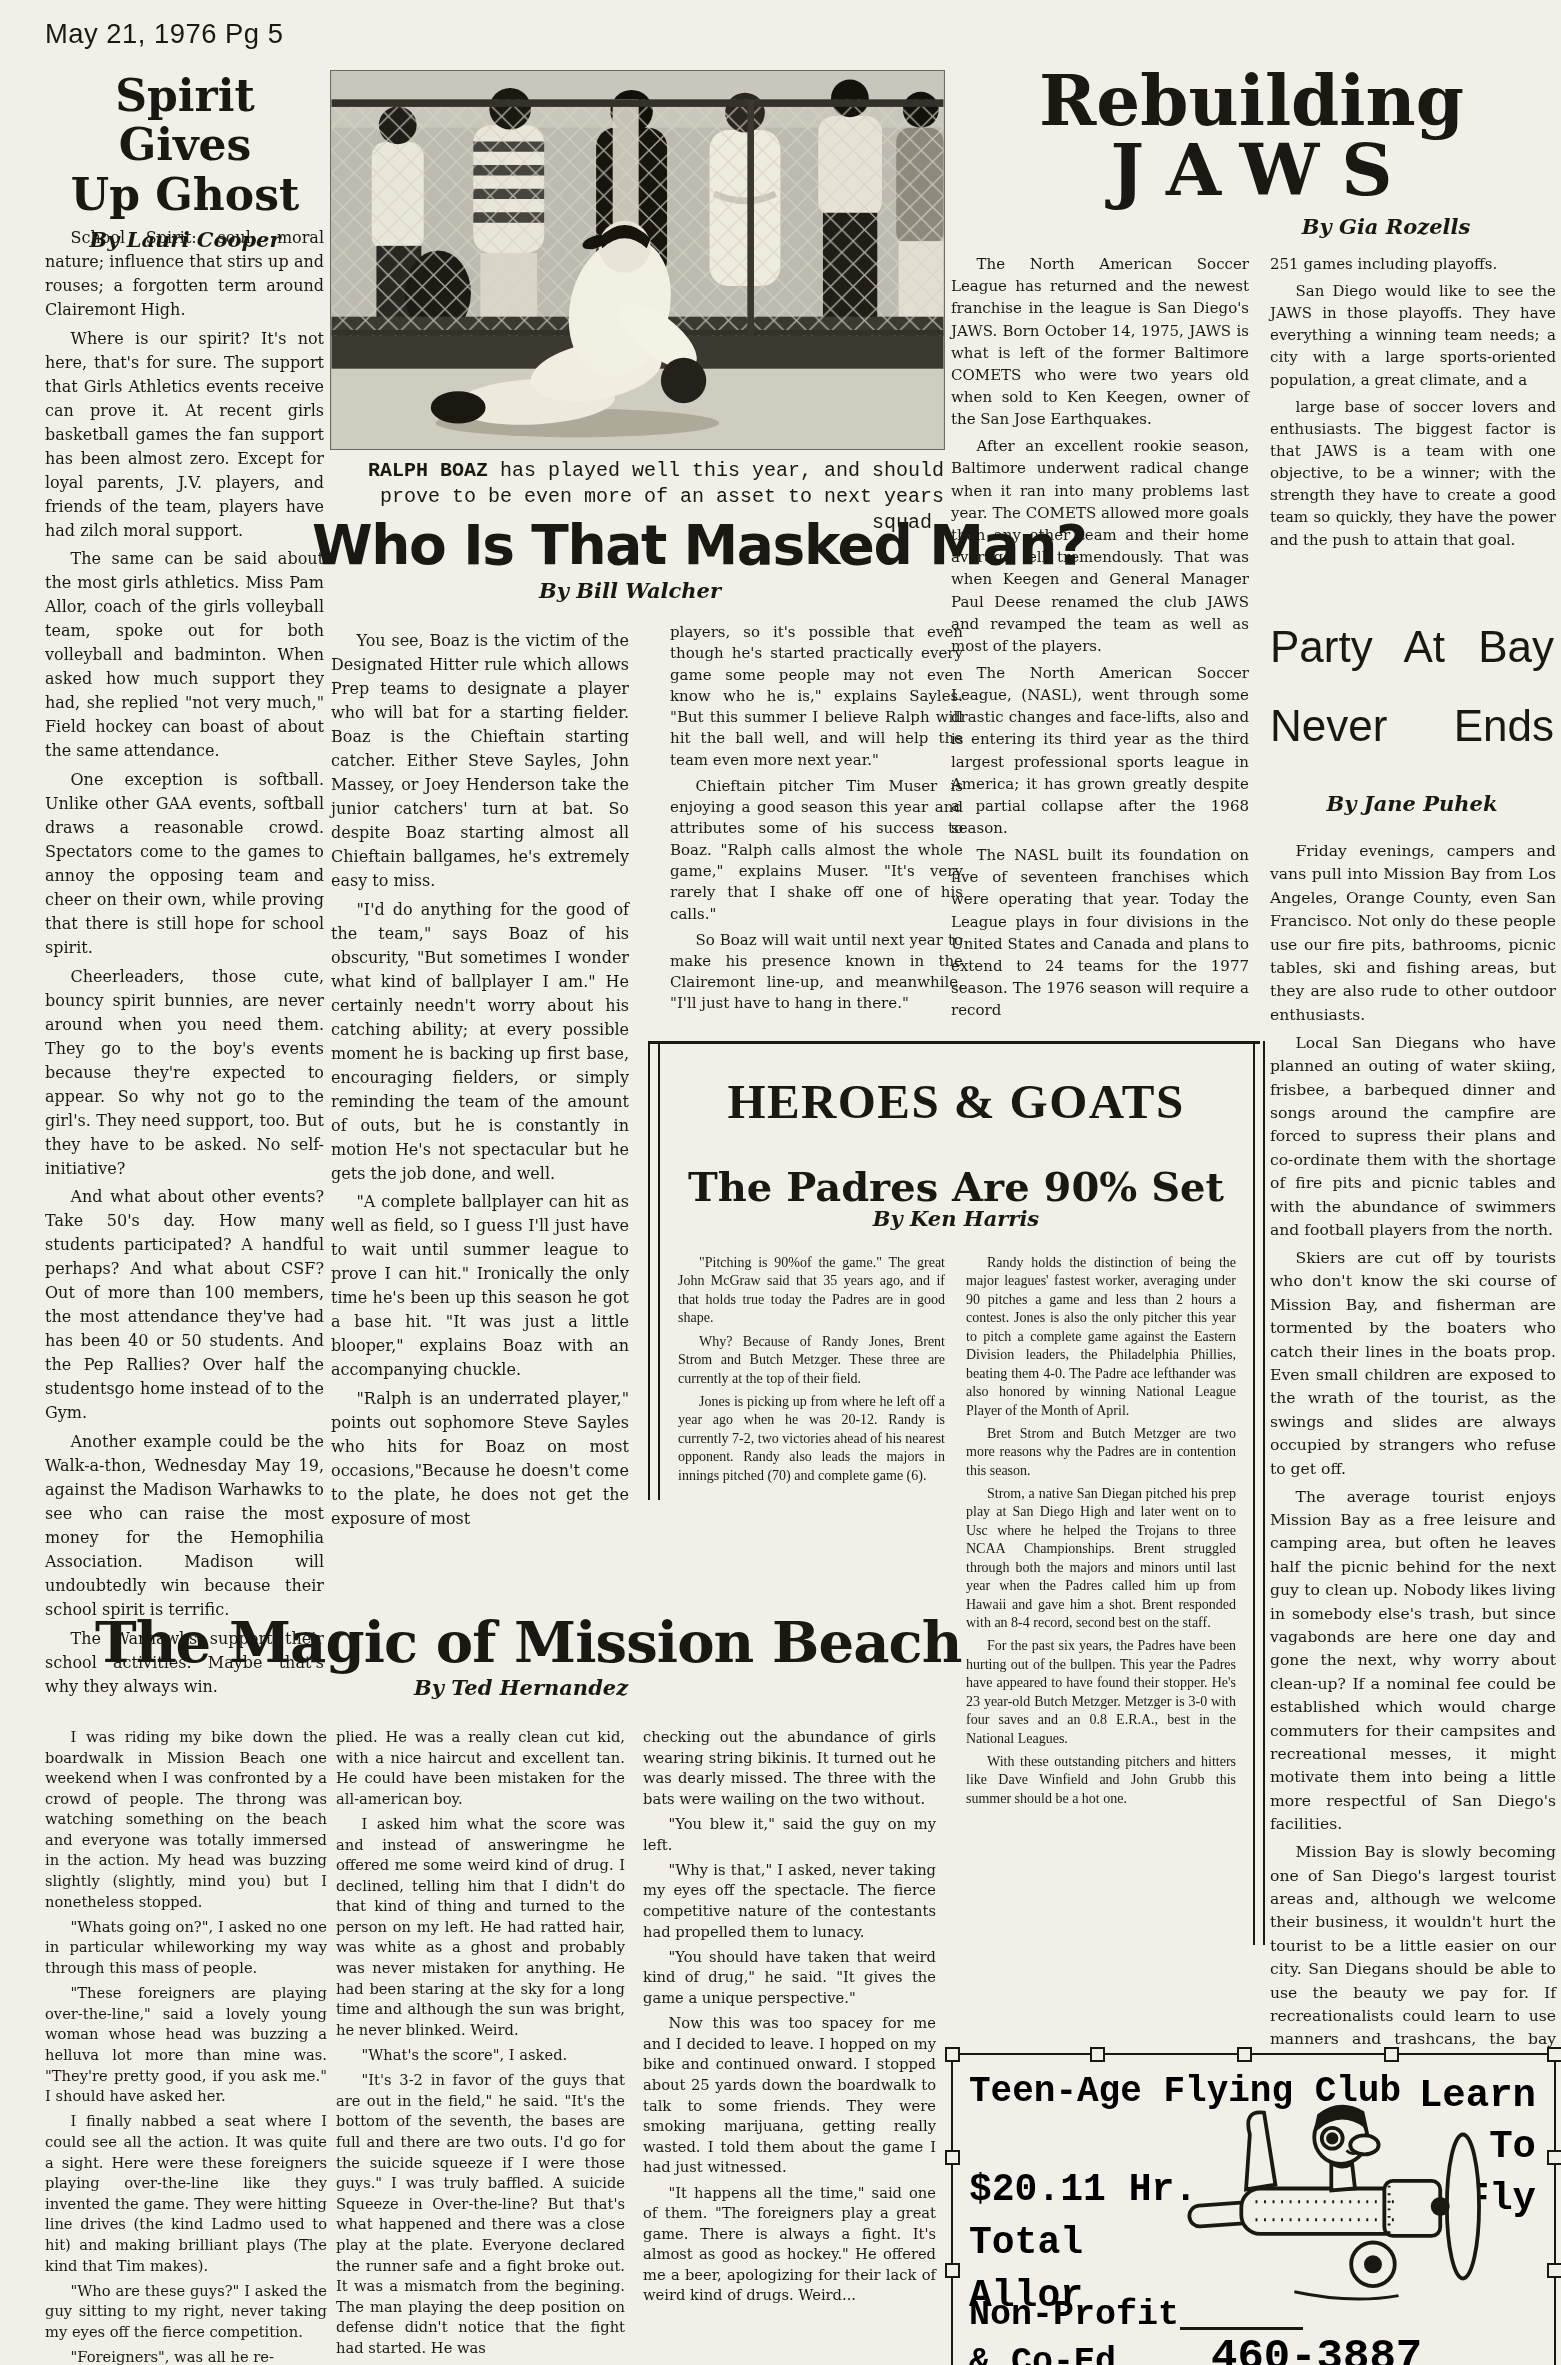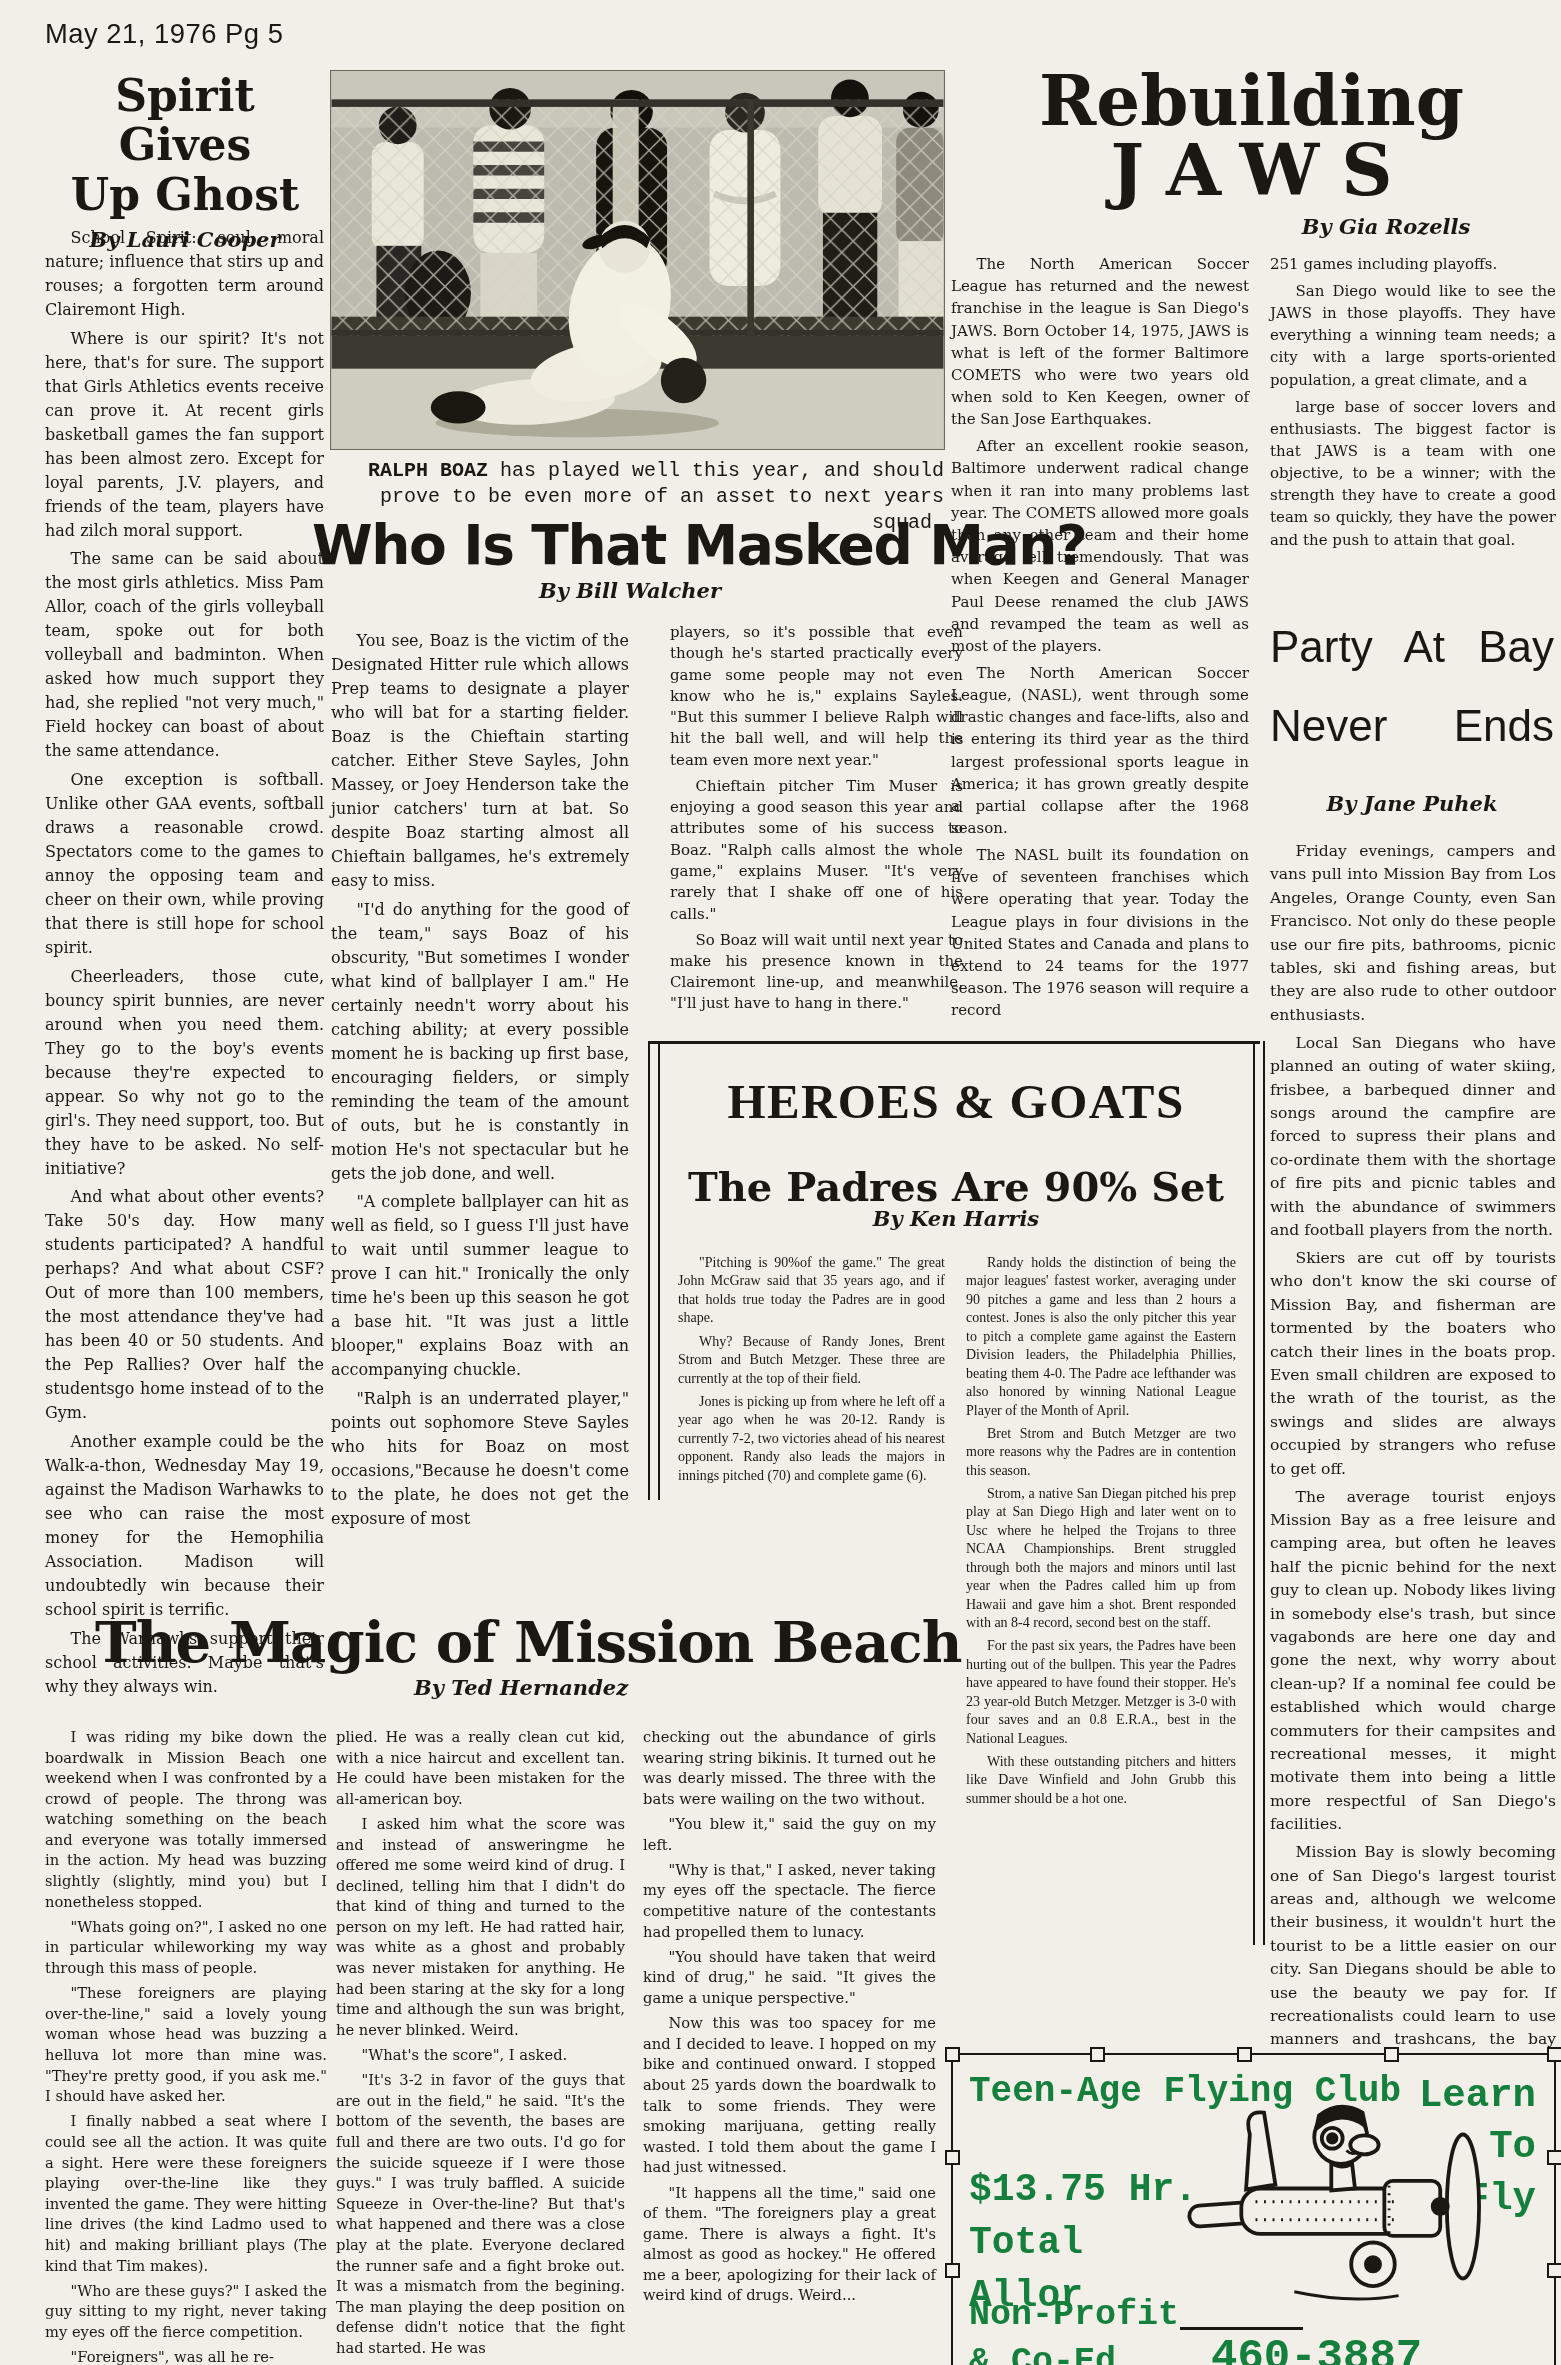--- a/index.html
+++ b/index.html
@@ -43,21 +43,21 @@
 
   
   .hrule{background:#1b1813;height:2.8px;}
   .vrule-double{width:7.6px;border-left:2.4px solid #1b1813;border-right:2.4px solid #1b1813;}
 
   
   .photo-frame{background:#bdbab0;outline:0.9px solid #6d6a60;}
 
   
   .ad-box{border:2.8px solid #1b1813;background:#f2efe8;}
-  .ad-mono{font-family:"Liberation Mono",monospace;font-weight:bold;color:#15803d;}
+  .ad-mono{font-family:"Liberation Mono",monospace;font-weight:bold;color:#000000;}
   .handle{position:absolute;width:11.4px;height:11.4px;background:#f2efe8;border:2.8px solid #1b1813;}
   .ad-phone-line{position:absolute;background:#1b1813;height:3.3px;}
 </style>
 </head>
 <body>
 
 <div class="page">
 
   <div class="abs date-hdr" style="left:45px;top:18px;">May 21, 1976  Pg 5</div>
 
@@ -239,21 +239,21 @@
 
     <div class="abs ad-mono" style="left:16px;top:16px;font-size:36px;">Teen-Age Flying Club</div>
 
     <div class="abs ad-mono" style="right:18px;top:16px;text-align:right;font-size:39px;line-height:1.32;">
       <div>Learn</div>
       <div>To</div>
       <div>Fly</div>
     </div>
 
     <div class="abs ad-mono" style="left:16px;top:108px;font-size:38px;line-height:1.4;">
-      <div>$13.75 Hr.</div>
+      <div>$20.11 Hr.</div>
       <div>Total</div>
       <div>Allor</div>
     </div>
 
     <div class="abs ad-mono" style="left:16px;top:237px;font-size:35px;line-height:1.35;">
       <div>Non-Profit</div>
       <div>&amp; Co-Ed.</div>
     </div>
 
     <div class="ad-phone-line" style="left:227px;top:272px;width:123px;"></div>

